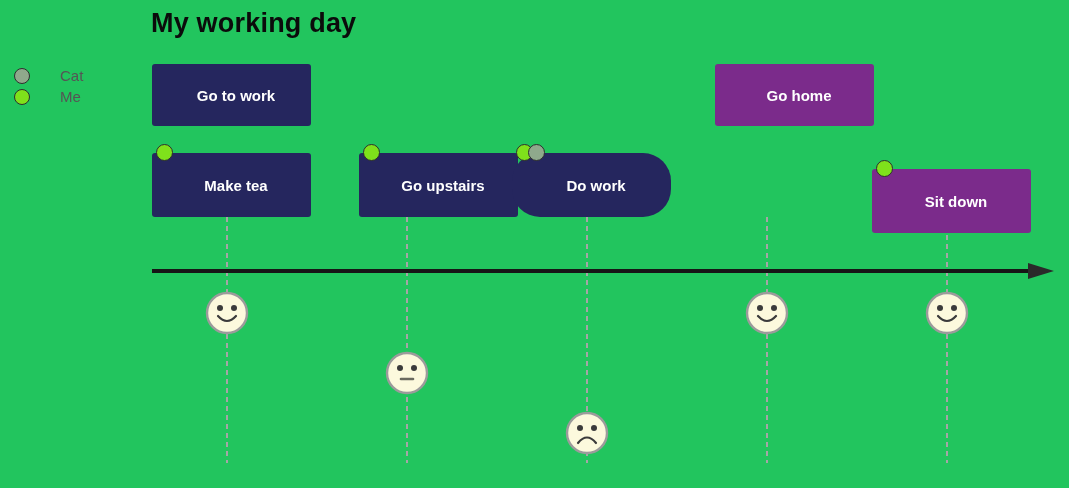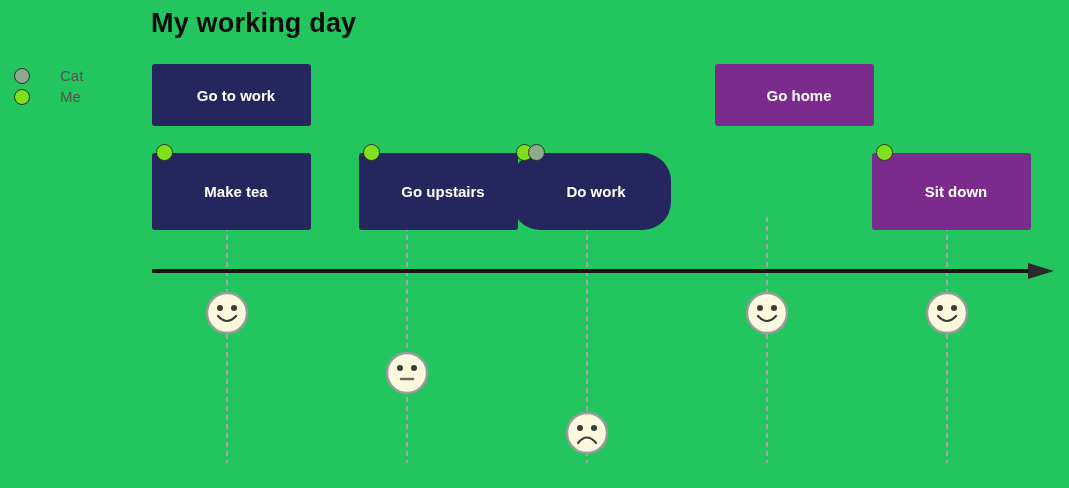--- a/index.html
+++ b/index.html
@@ -33,24 +33,24 @@
   }
   .gx0{left:226px;} .gx1{left:406px;} .gx2{left:586px;} .gx3{left:766px;} .gx4{left:946px;}
 
   
   .box{
     position:absolute;width:150px;height:62px;border-radius:3px;z-index:2;
     display:flex;align-items:center;justify-content:center;
     color:#fff;font-size:15px;font-weight:700;padding-left:9px;
   }
   .row-header{top:64px;}
-  .row-task{top:153px;height:77px;}
+  .row-task{top:153px;height:64px;}
   .navy{background:#25265e;}
   .purple{background:#7b2b8b;}
-  .x0{left:152px;} .x1{left:332px;margin-left:27px;} .x2{left:512px;border-radius:28px;} .x3{left:680px;margin-left:35px;} .x4{left:872px;}
+  .x0{left:152px;} .x1{left:332px;margin-left:27px;} .x2{left:512px;border-radius:28px;} .x3{left:680px;margin-left:35px;} .x4{left:872px;margin-top:16px;}
 
   
   .task-dot{
     position:absolute;top:-9px;width:15px;height:15px;border-radius:50%;
     border:1.5px solid #2e2e2e;box-sizing:content-box;
   }
   .task-dot.me{background:#7fe11b;left:4px;z-index:3;}
   .task-dot.cat{background:#8fa98c;left:16px;z-index:4;}
 
   

